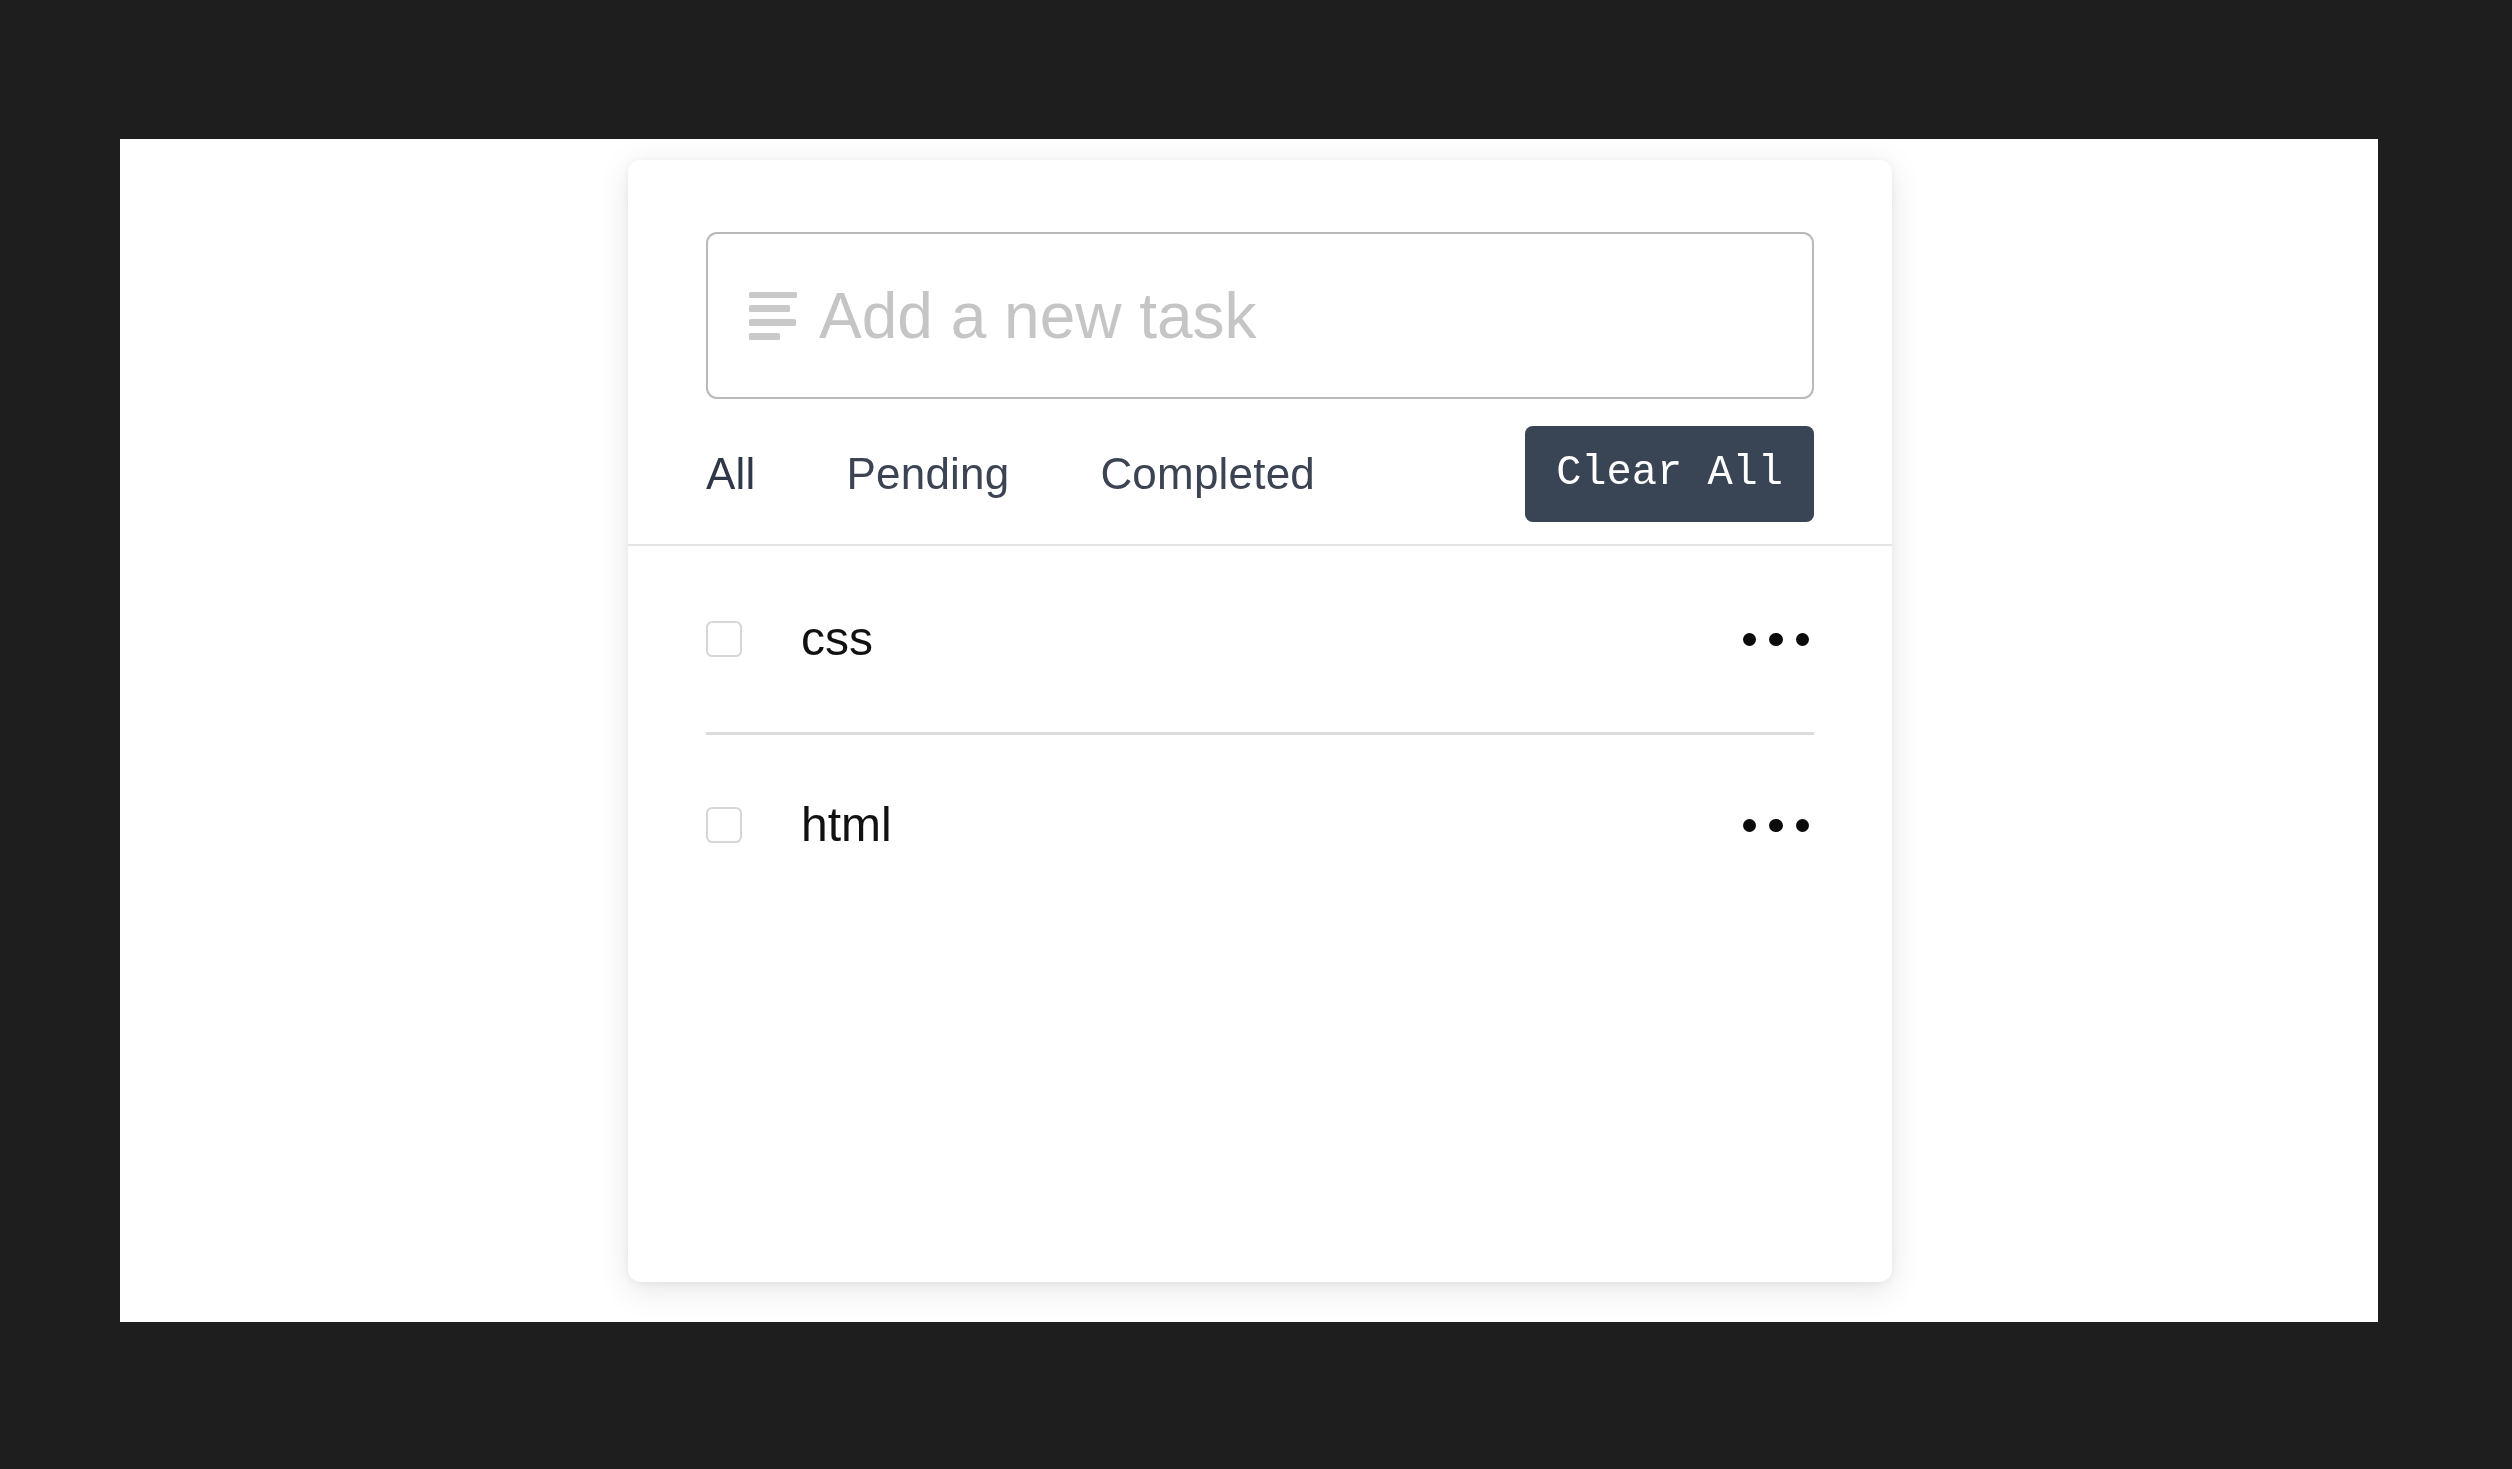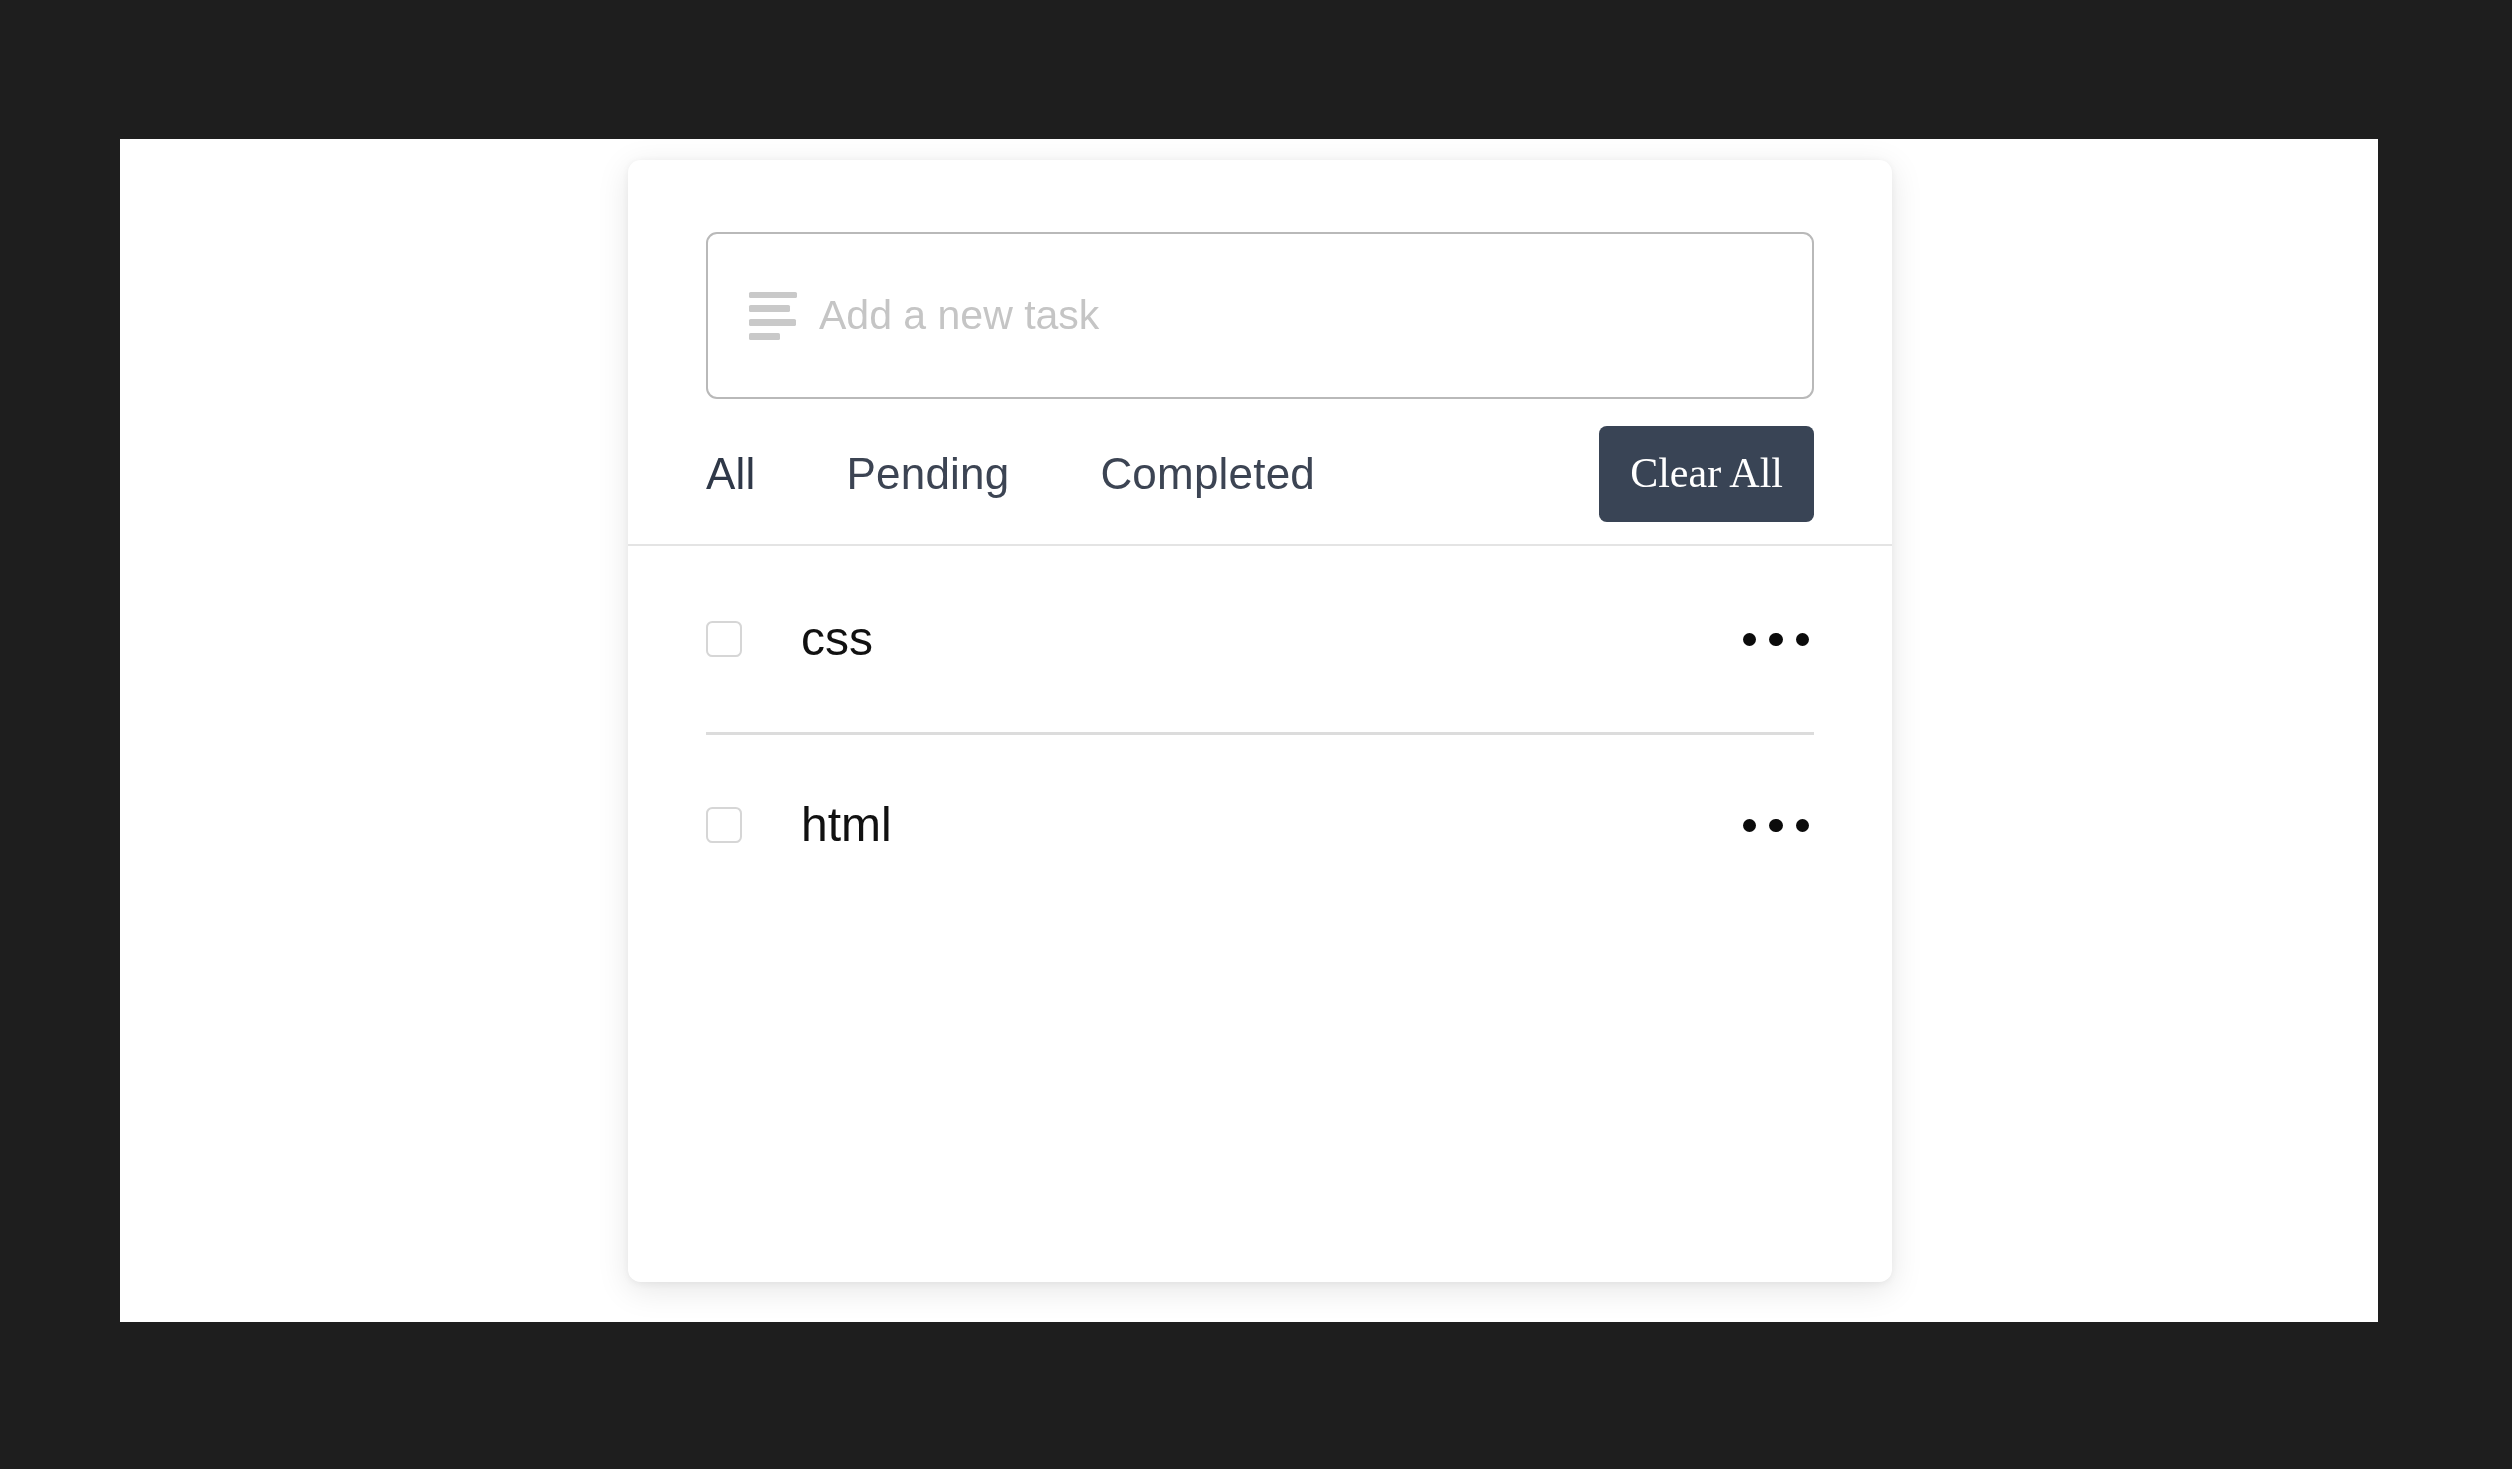--- a/index.html
+++ b/index.html
@@ -76,21 +76,21 @@
   .list-icon i:nth-child(2) { width: 41px; }
   .list-icon i:nth-child(3) { width: 47px; }
   .list-icon i:nth-child(4) { width: 31px; }
 
   .task-input {
     flex: 1 1 auto;
     border: none;
     outline: none;
     background: transparent;
     font-family: "Liberation Sans", sans-serif;
-    font-size: 41px;
+    font-size: 64px;
     color: #3c4453;
     height: 100%;
     padding: 0;
   }
   .task-input::placeholder {
     color: #c5c5c5;
     opacity: 1;
   }
 
   
@@ -111,21 +111,21 @@
   }
   .filter-item + .filter-item { margin-left: 91px; }
   .filter-item.active { color: #2f3848; }
 
   .clear-all-btn {
     margin-left: auto;
     background: #394455;
     color: #ffffff;
     border: none;
     border-radius: 7.8px;
-    font-family: Liberation Serif, serif;
+    font-family: Liberation Mono, monospace;
     font-size: 42px;
     line-height: 1;
     padding: 26.6px 31px 28px 31px;
     cursor: pointer;
     white-space: nowrap;
   }
 
   
   .card-separator {
     height: 2.3px;

